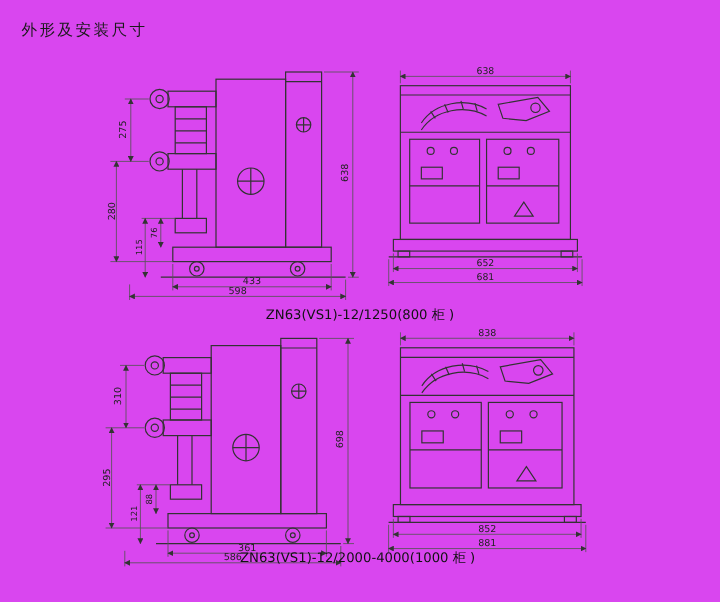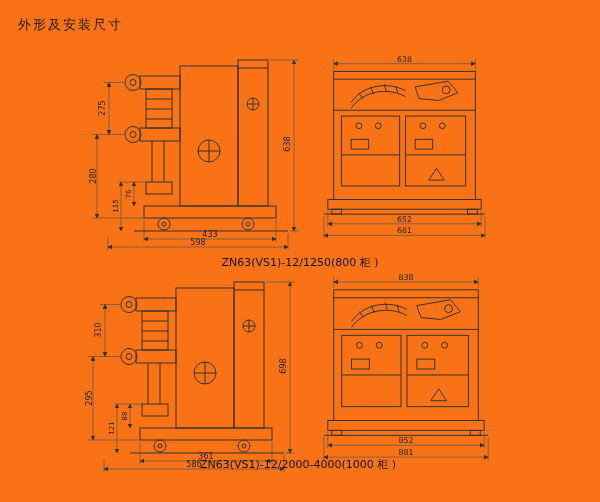--- a/index.html
+++ b/index.html
@@ -1,18 +1,18 @@
 <!DOCTYPE html>
 <html><head>
 <meta charset="utf-8">
 <style>
   * { margin:0; padding:0; box-sizing:border-box; }
   html,body { width:600px; height:502px; }
   body { background:#ffffff; font-family:"DejaVu Sans","Liberation Sans",sans-serif; }
-  .page { position:relative; width:600px; height:502px; background:#f97316; overflow:hidden;text-decoration:underline; }
+  .page { position:relative; width:600px; height:502px; background:#d946ef; overflow:hidden;text-decoration:underline; }
   .title { position:absolute; left:18px; top:16px; font-size:13px; color:#1a1a1a; letter-spacing:2px; }
   .caption { position:absolute; width:360px; text-align:center; font-size:11px; color:#111; }
   .cap1 { left:120px; top:255px; }
   .cap2 { left:118px; top:457px; }
   svg.fig { position:absolute; }
   #f1side { left:88px;  top:54px; }
   #f1front{ left:322px; top:52px; }
   #f2side { left:84px;  top:276px; }
   #f2front{ left:320px; top:272px; }
   svg text { font-family:"DejaVu Sans",sans-serif; font-size:8px; fill:#222; }

